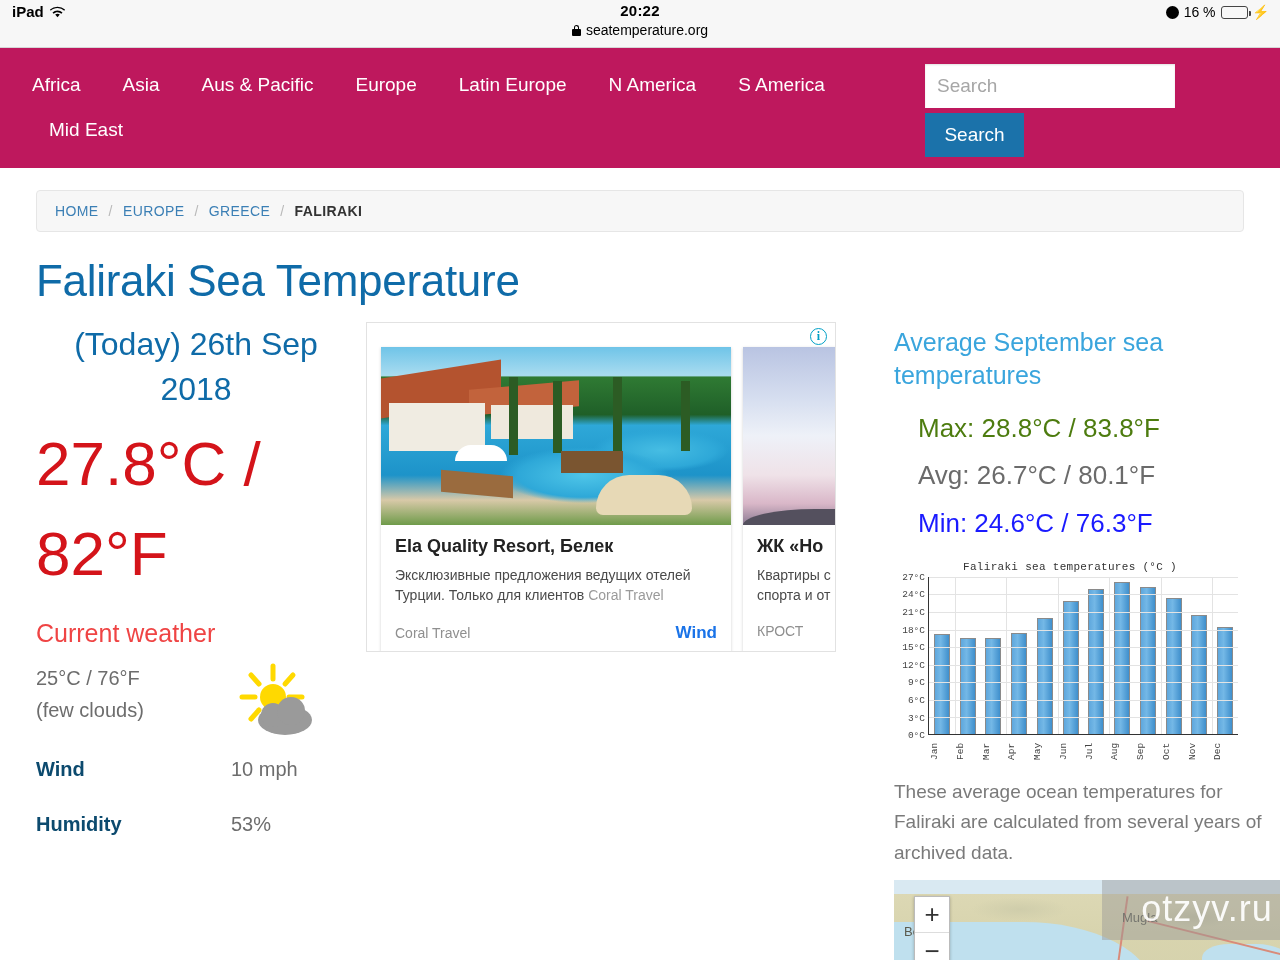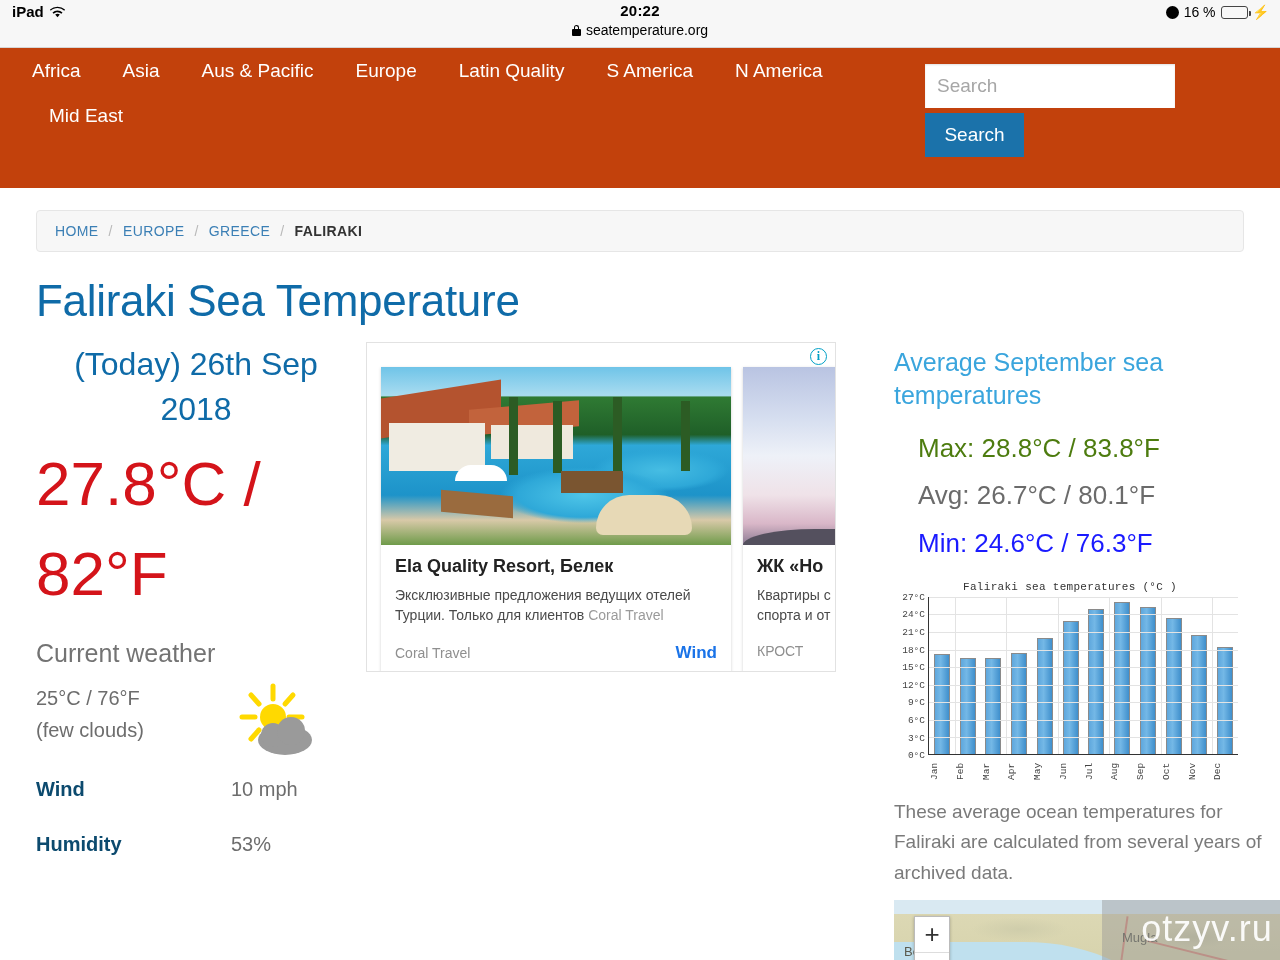--- a/index.html
+++ b/index.html
@@ -47,24 +47,24 @@
   }
   .batt:after {
     content:""; position:absolute; right:-4px; top:4px; width:2px; height:5px;
     background:#444; border-radius: 0 1px 1px 0;
   }
   .batt .fill { height: 100%; background: #4cd964; border-radius: 1px; }
   .bolt { font-size: 14px; color:#000; line-height: 1;}
 
   
   .navbar {
-    background: #c2410c;
-    padding: 0 0 10px 0;
+    background: #be185d;
+    padding: 14px 0 10px 0;
     position: relative;
-    height: 140px;
+    height: 120px;
   }
   .nav-items {
     display: flex; flex-wrap: wrap;
     padding-left: 28px; width: 920px;
     row-gap: 0px;
   }
   .nav-item {
     color: #ffffff; font-size: 19px; line-height: 1;
     padding: 13px 21px; text-decoration: none; white-space: nowrap;
   }
@@ -110,21 +110,21 @@
     color: #0f6ba8; font-size: 32px; font-weight: 400; line-height: 1.42;
     margin-top: 6px;
     text-align: center;
   }
   .big-temp {
     color: #d4141a; font-size: 62px; font-weight: 400; line-height: 1.45;
     margin-top: 6px;
   }
 
   h2.sec-title {
-    color: #737373; font-size: 25px; font-weight: 400; margin-top: 20px;
+    color: #ef4444; font-size: 25px; font-weight: 400; margin-top: 20px;
   }
   .cw-grid { margin-top: 14px; }
   .cw-row { display: flex; align-items: flex-start; }
   .cw-temp { font-size: 20px; color: #6d6d6d; line-height: 1.6; width: 195px;}
   .weather-icon { width: 90px; height: 80px; position: relative; }
   .cw-label { font-size: 20px; color: #0c4a6e; font-weight: 600; width: 195px; padding: 16px 0;}
   .cw-value { font-size: 20px; color: #6d6d6d; padding: 16px 0;}
 
   
   .ad-box {
@@ -257,23 +257,23 @@
     <span class="bolt">⚡</span>
   </div>
 </div>
 
 <div class="navbar">
   <div class="nav-items">
     <a class="nav-item" href="#">Africa</a>
     <a class="nav-item" href="#">Asia</a>
     <a class="nav-item" href="#">Aus &amp; Pacific</a>
     <a class="nav-item" href="#">Europe</a>
-    <a class="nav-item" href="#">Latin Quality</a>
+    <a class="nav-item" href="#">Latin Europe</a>
+    <a class="nav-item" href="#">N America</a>
     <a class="nav-item" href="#">S America</a>
-    <a class="nav-item" href="#">N America</a>
     <a class="nav-item" href="#">Mid East</a>
   </div>
   <div class="search-wrap">
     <input class="search-input" type="text" placeholder="Search" style="">
     <button class="search-btn">Search</button>
   </div>
 </div>
 
 <div class="page">
 

